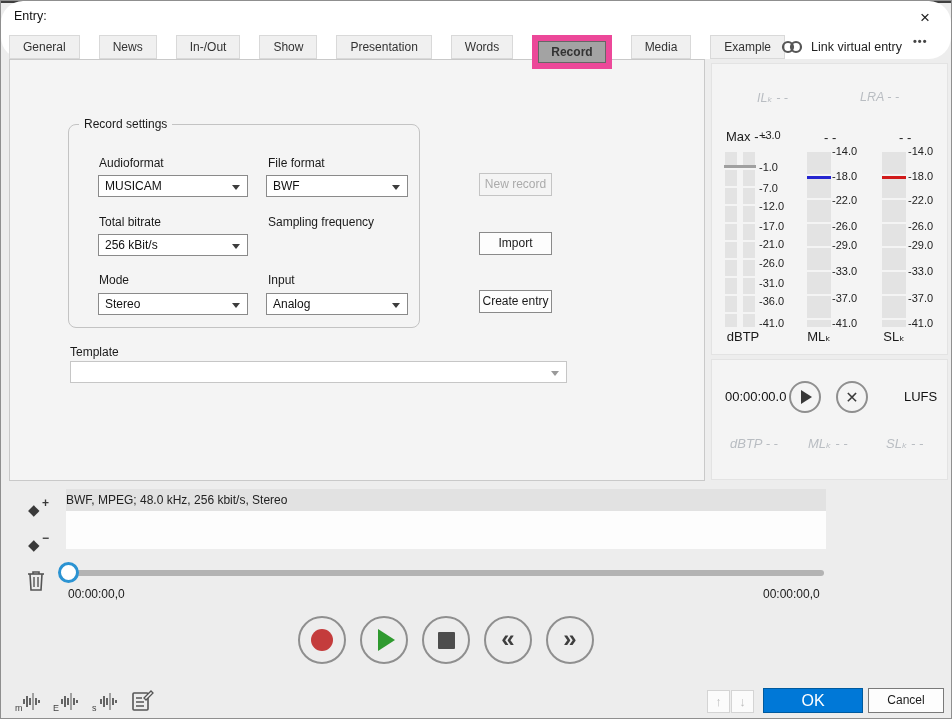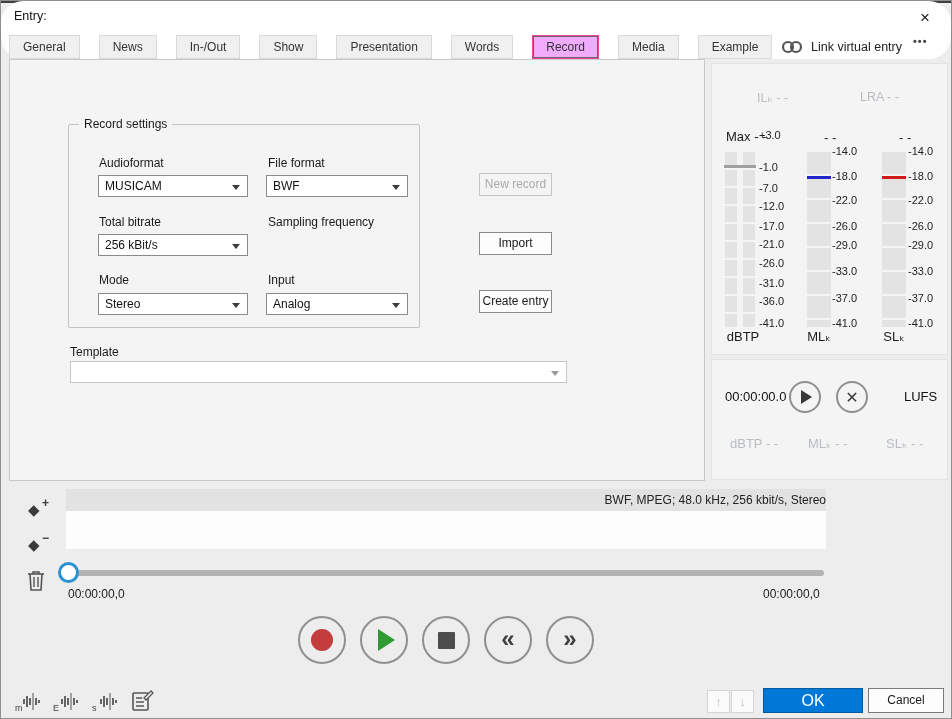--- a/index.html
+++ b/index.html
@@ -8,56 +8,56 @@
   .abs{position:absolute;}
   
   .sliver{position:absolute;top:0;height:2px;background:#3f3f3f;}
   
   #titlebar{position:absolute;left:0;top:0;width:100%;height:58px;background:#ffffff;border-radius:22px;}
   #title{position:absolute;left:13px;top:8px;font-size:12.5px;color:#111;}
   #close-btn{position:absolute;left:905px;top:4px;width:38px;height:26px;text-align:center;line-height:26px;font-size:17px;color:#222;cursor:pointer;}
   
   #tabstrip{position:absolute;left:8px;top:34px;height:24px;display:flex;gap:20px;}
   .tab{height:22px;line-height:22px;padding:0 13px;background:#f0f0f0;border:1px solid #d9d9d9;margin-right:-1px;font-size:12px;color:#333;}
-  .tab.selected{background:#f0abfc;border:1px solid #ec4899;box-shadow:inset 0 0 0 1px #666;position:relative;z-index:2;}
+  .tab.selected{background:#a3a3a3;border:6px solid #ec4899;box-shadow:inset 0 0 0 1px #666;position:relative;z-index:2;font-weight:bold;}
   #link-entry{position:absolute;left:780px;top:36px;height:20px;display:flex;align-items:center;gap:8px;font-size:12.5px;color:#222;}
   #more-dots{position:absolute;left:912px;top:34px;font-size:11px;letter-spacing:1px;color:#444;font-weight:bold;}
   
   .panel{position:absolute;background:#f4f4f4;}
   #main-panel{left:8px;top:58px;width:694px;height:420px;border:1px solid #c9c9c9;}
   #meter-panel{left:710px;top:62px;width:235px;height:290px;border:1px solid #e3e3e3;}
   #lufs-panel{left:710px;top:358px;width:235px;height:119px;border:1px solid #e3e3e3;}
   #fader-panel{left:856px;top:487px;width:90px;height:189px;border:1px solid #e2e2e2;}
   
-  #groupbox{position:absolute;left:58px;top:64px;width:350px;height:202px;border:1px solid #c3c3c3;border-radius:2px;}
+  #groupbox{position:absolute;left:58px;top:64px;width:350px;height:202px;border:1px solid #c3c3c3;border-radius:8px;}
   #groupbox-legend{position:absolute;left:10px;top:-8px;background:#f4f4f4;padding:0 5px;font-size:12px;color:#1a1a1a;}
   .fld-label{position:absolute;font-size:12px;color:#1a1a1a;}
   .combo{position:absolute;height:22px;background:#fff;border:1px solid #8a8a8a;box-sizing:border-box;font-size:12px;color:#111;line-height:20px;padding-left:6px;cursor:default;}
   .combo .arrow{position:absolute;right:7px;top:9px;width:0;height:0;border-left:4px solid transparent;border-right:4px solid transparent;border-top:5px solid #3c3c3c;}
   .combo.light{border-color:#c6c6c6;}
   .combo.light .arrow{border-top-color:#9a9a9a;}
   
   .btn{position:absolute;box-sizing:border-box;height:23px;background:#fdfdfd;border:1px solid #8a8a8a;font-size:12px;color:#1a1a1a;text-align:center;line-height:21px;cursor:pointer;}
   .btn.disabled{background:#f4f4f4;border-color:#c4c4c4;color:#ababab;cursor:default;}
   
-  .grey-lbl{color:#b9bdc2;}
+  .grey-lbl{color:#b9bdc2;font-style:italic;}
   .meter-bar{position:absolute;top:150px;height:175px;background:repeating-linear-gradient(to bottom,#e3e3e3 0,#e3e3e3 16px,#f4f4f4 16px,#f4f4f4 18px);}
   .tick{position:absolute;font-size:11px;color:#222;white-space:nowrap;}
   .meter-name{position:absolute;top:327px;font-size:13px;color:#1a1a1a;text-align:center;}
   .peak-line{position:absolute;height:3px;}
   
   .circle-btn{position:absolute;border:2px solid #8f8f8f;border-radius:50%;background:transparent;box-sizing:border-box;display:flex;align-items:center;justify-content:center;cursor:pointer;}
   .tri-right{width:0;height:0;border-top:7px solid transparent;border-bottom:7px solid transparent;border-left:11px solid #383838;margin-left:3px;}
   .tri-right.big{border-top-width:11px;border-bottom-width:11px;border-left-width:17px;border-left-color:#2f9a2f;margin-left:5px;}
   .rec-dot{width:22px;height:22px;border-radius:50%;background:#c43c3c;}
   .stop-sq{width:17px;height:17px;background:#4d4d4d;border-radius:1px;}
   .chev{font-size:24px;color:#3f3f3f;font-weight:bold;line-height:1;margin-top:-3px;}
   .x-glyph{font-size:16px;font-weight:bold;color:#3a3a3a;}
   
-  #wave-header{position:absolute;left:65px;top:488px;width:760px;height:22px;background:#e2e2e2;text-align:right;line-height:22px;font-size:12px;color:#222;}
+  #wave-header{position:absolute;left:65px;top:488px;width:760px;height:22px;background:#e2e2e2;text-align:left;line-height:22px;font-size:12px;color:#222;}
   #wave-box{position:absolute;left:65px;top:510px;width:760px;height:38px;background:#fdfdfd;}
   #seek-track{position:absolute;left:65px;top:569px;width:758px;height:6px;background:#b3b3b3;border-radius:3px;cursor:pointer;}
   .slider-knob{position:absolute;box-sizing:border-box;background:#fff;border:3px solid #2b93d2;border-radius:50%;cursor:pointer;}
   .timecode{position:absolute;font-size:12px;color:#1a1a1a;}
   
   .marker-glyph{position:absolute;font-size:15px;color:#3a3a3a;cursor:pointer;}
   .marker-sign{position:absolute;font-size:12px;font-weight:bold;color:#3a3a3a;cursor:pointer;}
   
   .fader-track{position:absolute;width:7px;background:#1e88cf;border-radius:2px;}
   .fader-track.grey{background:#a8a8a8;}

